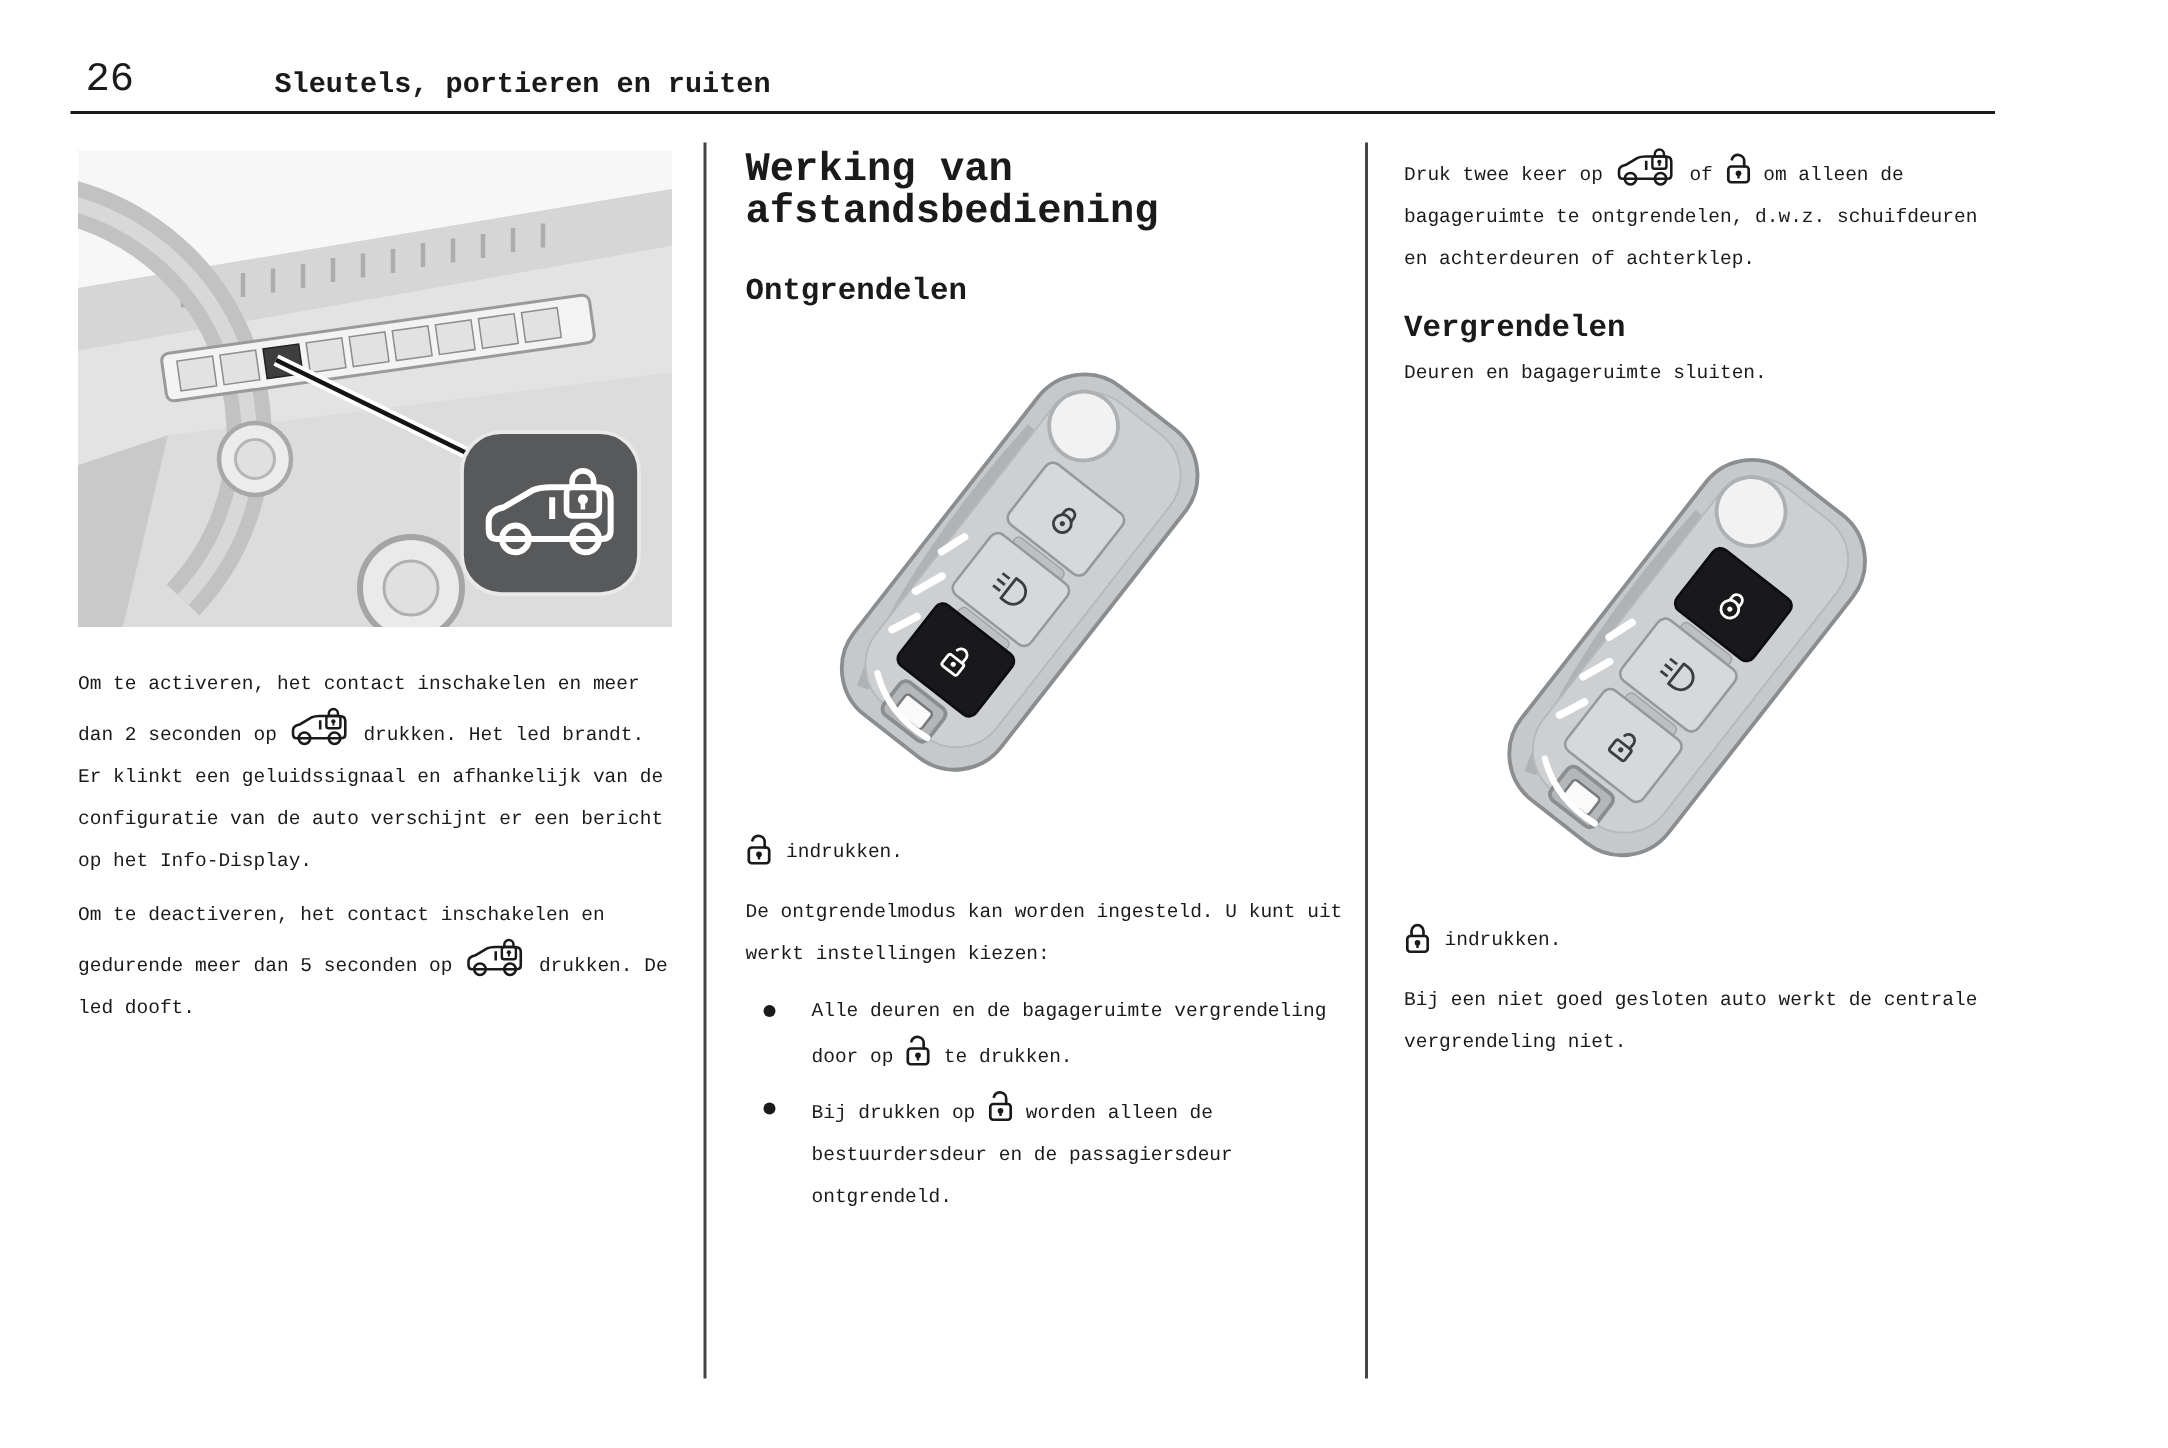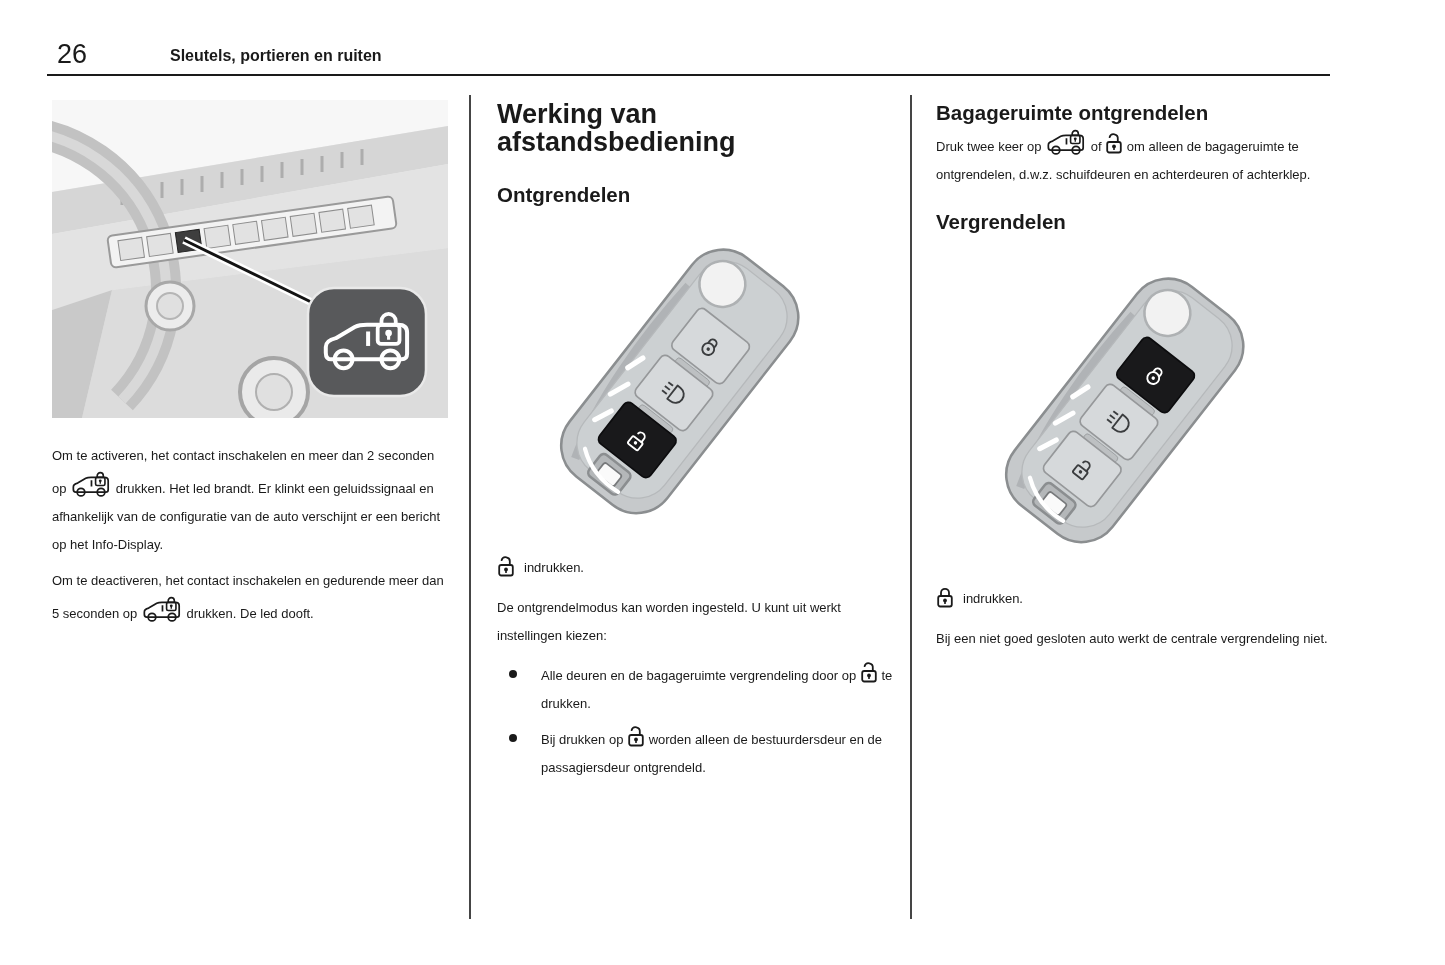--- a/index.html
+++ b/index.html
@@ -1,22 +1,22 @@
 <!DOCTYPE html>
 <html><head>
 <meta charset="utf-8">
 <style>
   html,body{margin:0;padding:0;background:#ffffff;}
   #page{
     position:relative;width:1445px;height:965px;background:#ffffff;
-    font-family:Liberation Sans, sans-serif;color:#1a1a1a;
+    font-family:Liberation Mono, monospace;color:#1a1a1a;
     overflow:hidden;
   }
   .pagenum{position:absolute;left:57px;top:38px;font-size:27px;line-height:32px;}
-  .chapter{position:absolute;left:170px;top:41px;font-size:16px;line-height:30px;font-weight:bold;}
+  .chapter{position:absolute;left:183px;top:41px;font-size:19px;line-height:30px;font-weight:bold;}
   .hrule{position:absolute;left:47px;top:74px;width:1283px;height:2px;background:#1a1a1a;}
   .vrule{position:absolute;top:95px;height:824px;width:2px;background:#454545;}
   #vrule1{left:469px;} #vrule2{left:910px;}
   .col{position:absolute;top:95px;width:398px;}
   #col1{left:52px;} #col2{left:497px;} #col3{left:936px;}
   .body-text{font-size:13px;line-height:28px;}
   h2.h-main{font-size:27px;line-height:28px;font-weight:bold;margin:5px 0 0 0;}
   h3.h-sub{font-size:20.5px;line-height:26px;font-weight:bold;margin:0;}
   .figure{display:block;}
   .iic{display:inline-block;vertical-align:-6px;}
@@ -211,35 +211,35 @@
         <span>Bij drukken op</span>
         <span class="iic padl"><svg width="18" height="24" viewBox="0 0 18 24">
               <use href="#ic-unlock"></use>
             </svg></span>
         <span>worden alleen de bestuurdersdeur en de passagiersdeur ontgrendeld.</span>
       </div>
     </div>
   </div>
 
   <div class="col" id="col3">
-    <h3 class="h-sub" style="margin-top:5px">Bagageruimte ontgrendelen</h3>
 
     <p class="body-text" style="margin:2px 0 0 0">
       <span>Druk twee keer op</span>
       <span class="iic"><svg width="42" height="29" viewBox="0 0 44 30">
             <use href="#ic-van-lock"></use>
           </svg></span>
       <span>of</span>
       <span class="iic padl"><svg width="18" height="24" viewBox="0 0 18 24">
             <use href="#ic-unlock"></use>
           </svg></span>
       <span>om alleen de bagageruimte te ontgrendelen, d.w.z. schuifdeuren en achterdeuren of achterklep.</span>
     </p>
 
     <h3 class="h-sub" style="margin-top:20px">Vergrendelen</h3>
+    <p class="body-text" style="margin:2px 0 0 0">Deuren en bagageruimte sluiten.</p>
 
     <svg class="figure fob" viewBox="0 0 360 330" width="372" height="312" style="margin:16px 0 0 20px">
       <g transform="translate(200,10) rotate(38) scale(0.9)">
         <rect x="2" y="2" width="146" height="326" rx="46" fill="#c6c9cb" stroke="#8b8e90" stroke-width="3"></rect>
         <path d="M14,70 C8,150 12,245 34,312" stroke="#a7aaac" stroke-width="10" fill="none" opacity="0.7"></path>
         <rect x="16" y="12" width="120" height="300" rx="40" fill="#ccd0d2" stroke="#b6b9bb" stroke-width="1.5"></rect>
         <circle cx="44" cy="44" r="27" fill="#f2f2f2" stroke="#aeb1b3" stroke-width="3"></circle>
         <rect class="btn active" x="40" y="80" width="76" height="60" rx="7"></rect>
         <use href="#kb-lock" x="63" y="95" width="30" height="30" class="bicon active"></use>
         <rect x="56" y="143" width="48" height="9" rx="4" fill="#bdc0c2" stroke="#9b9ea0"></rect>

